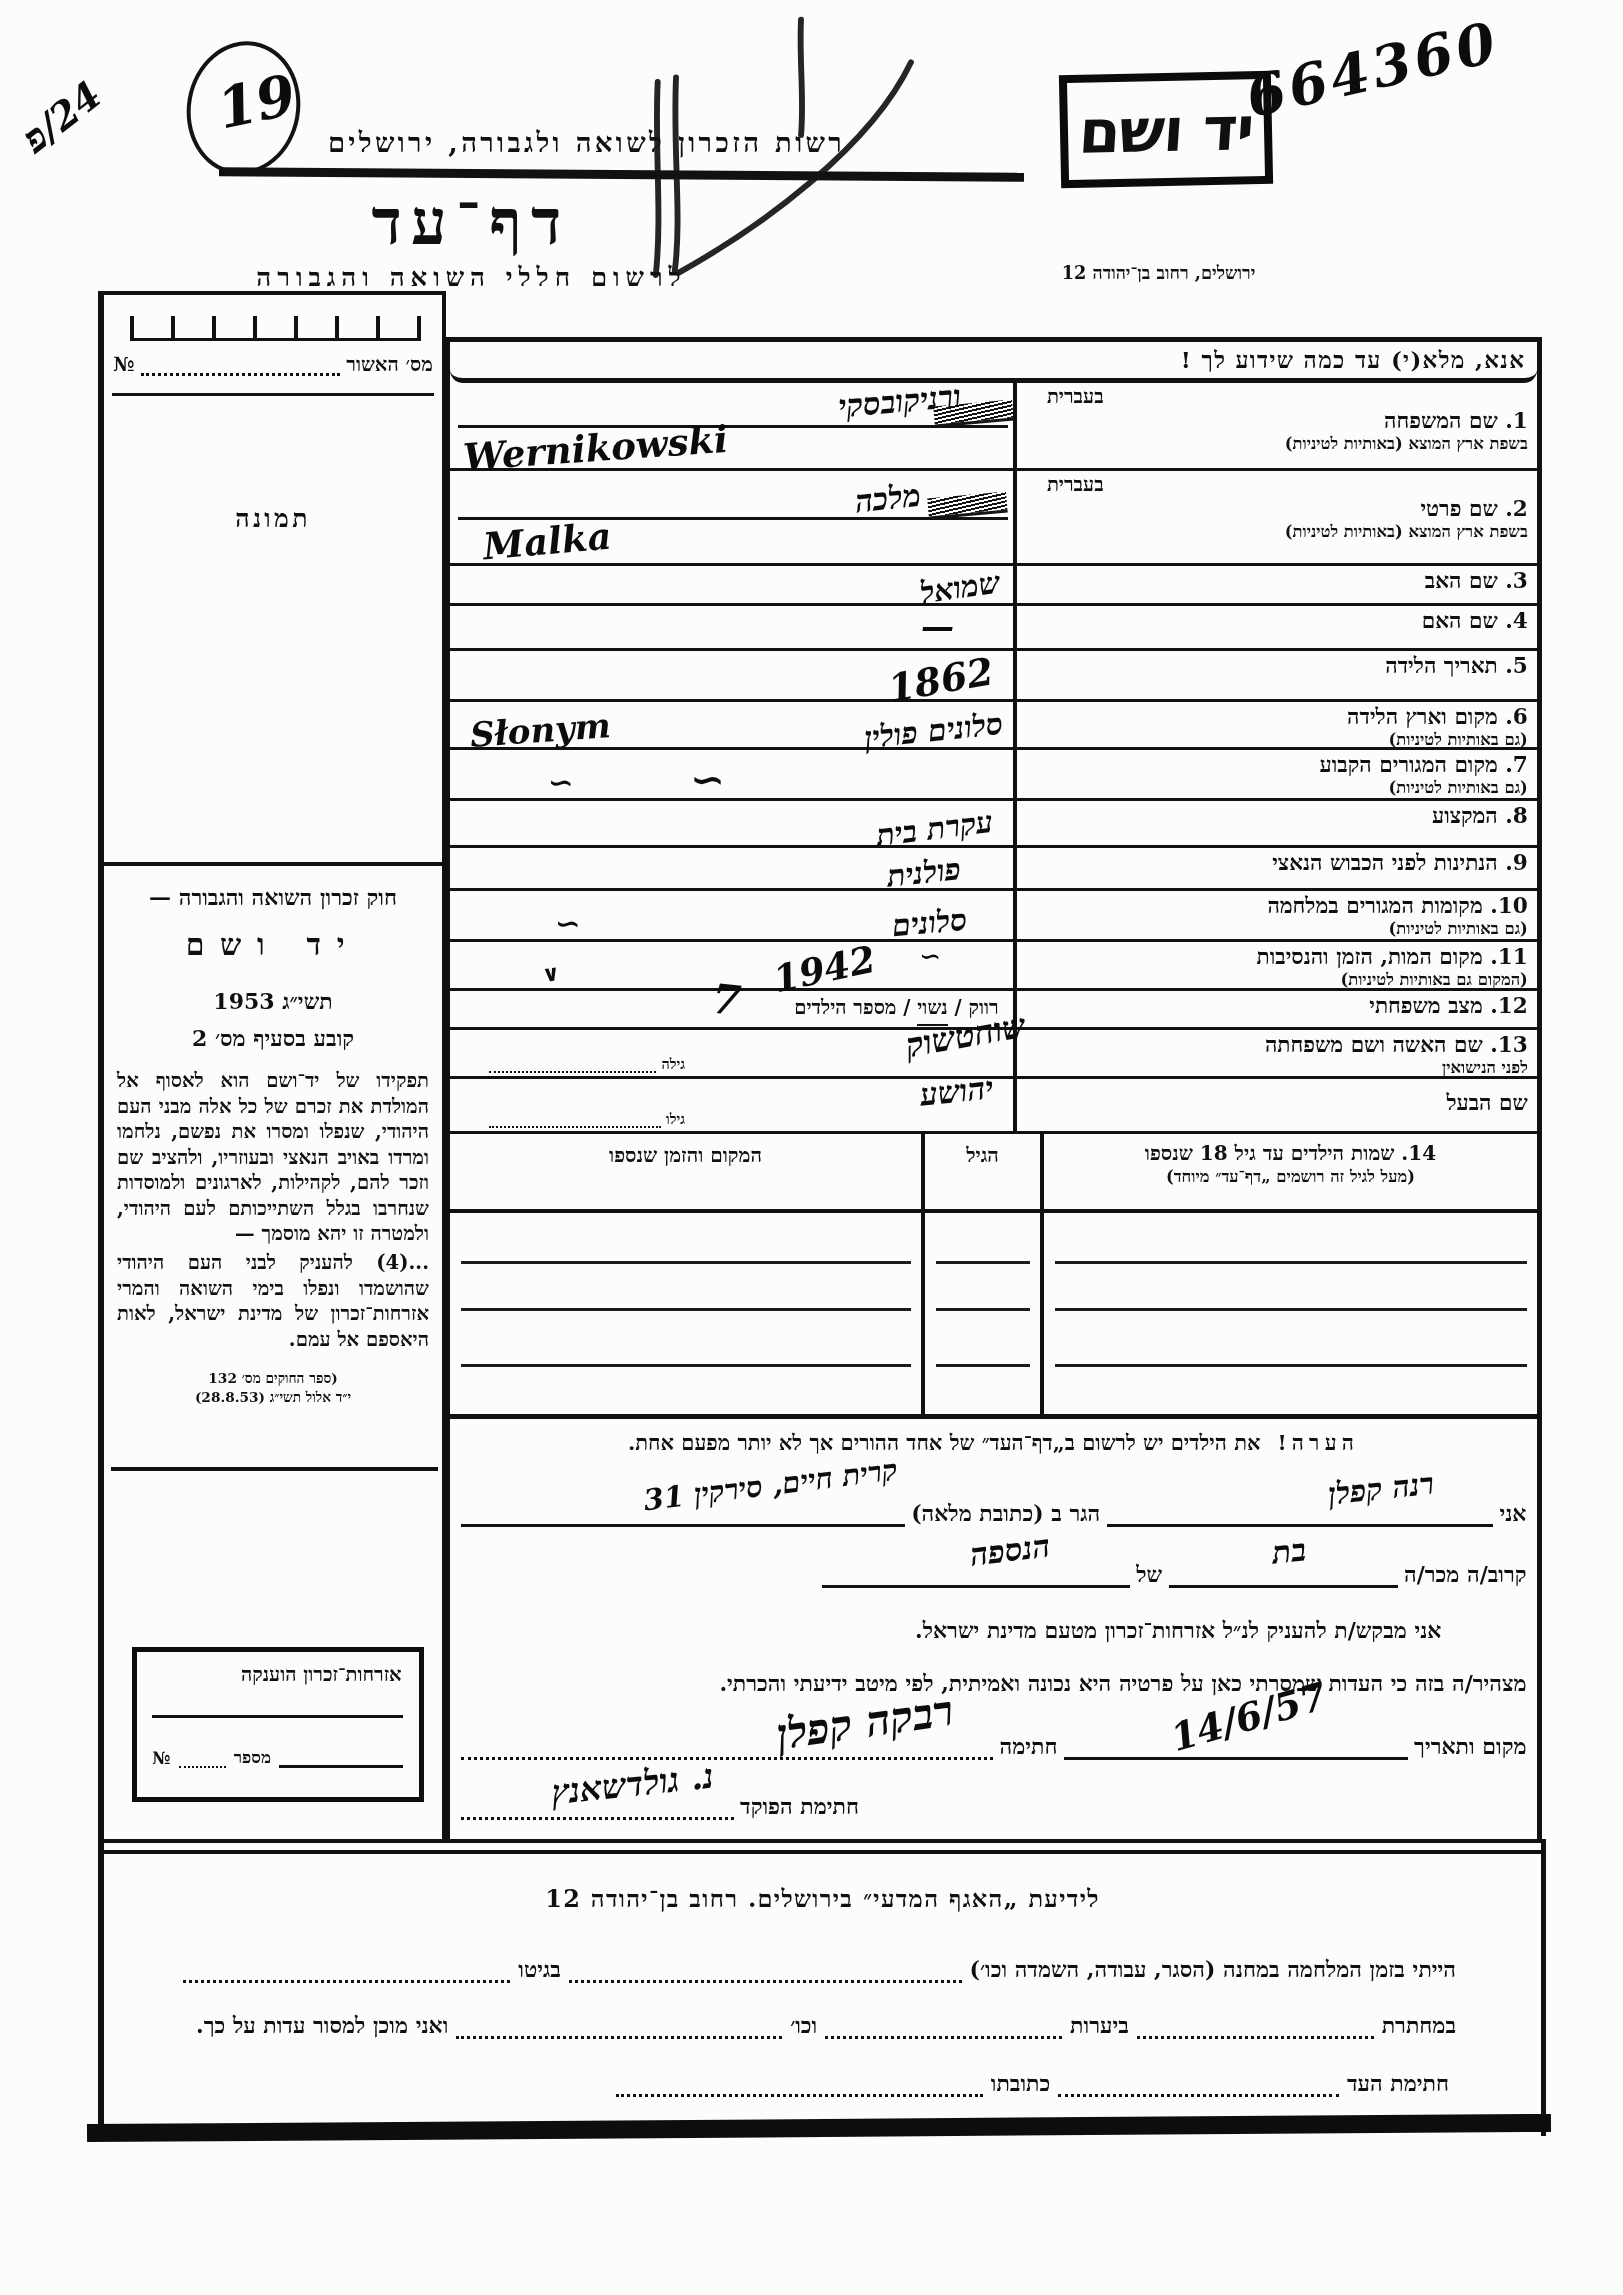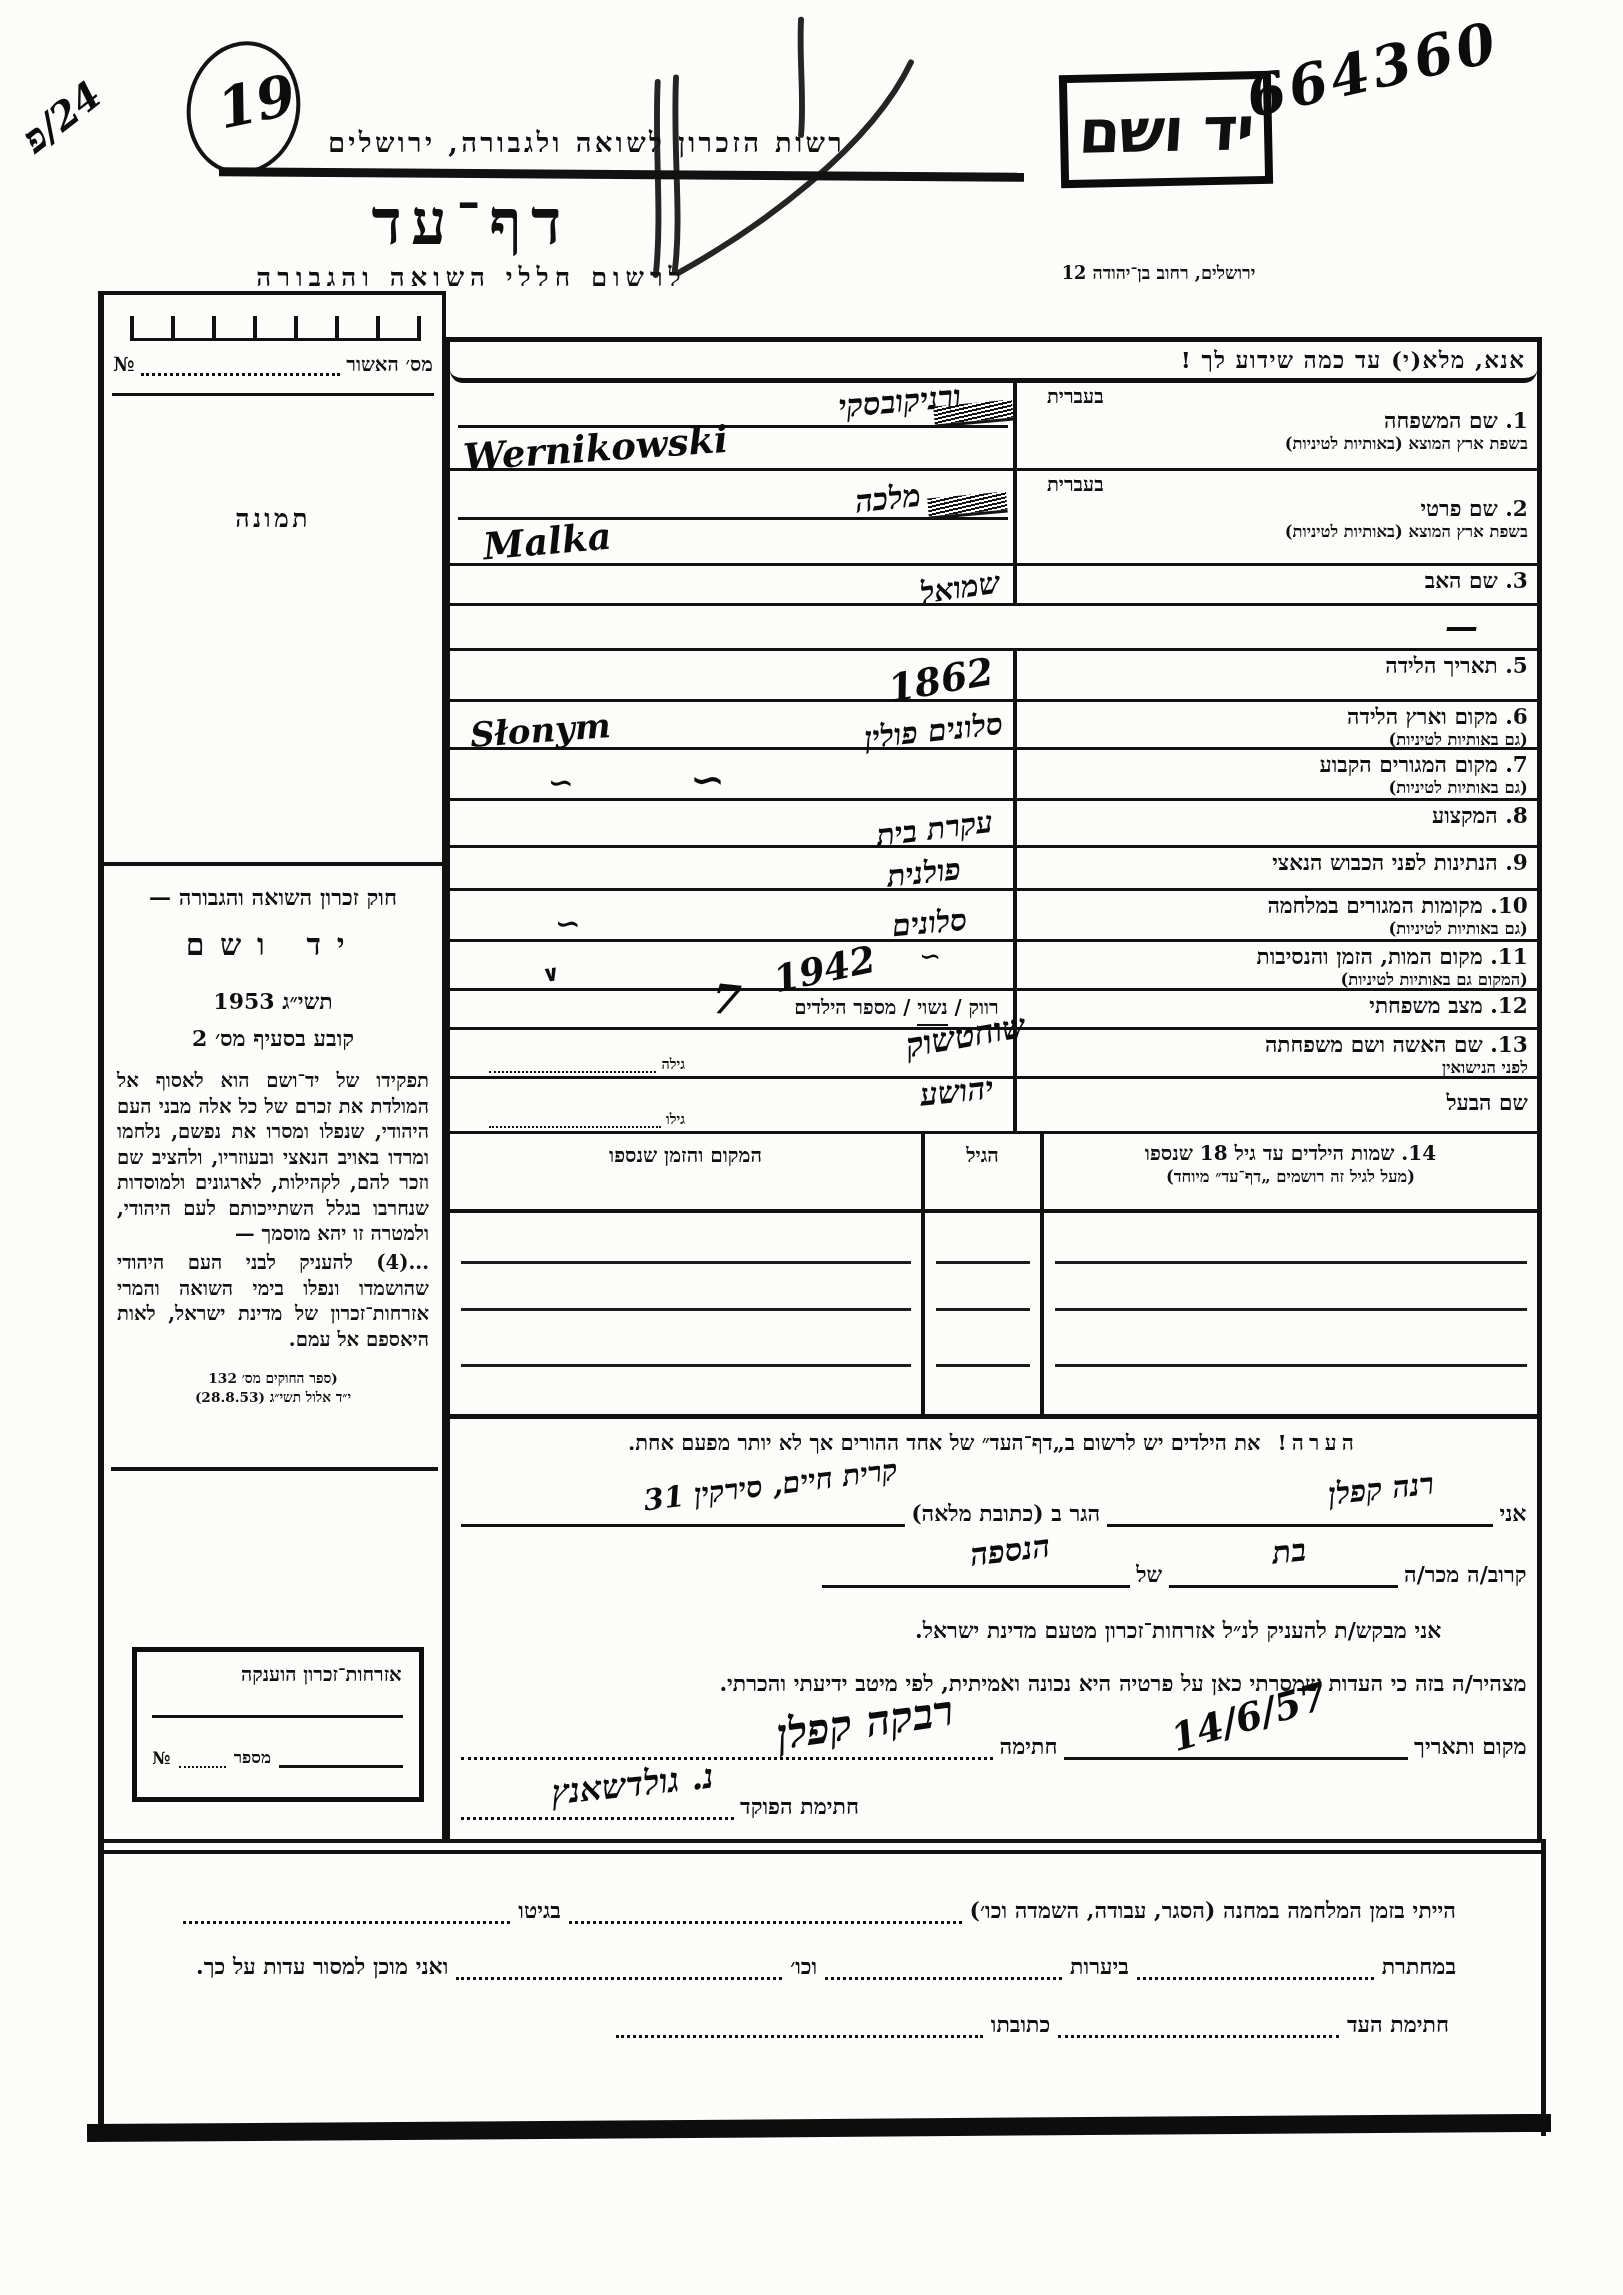--- a/index.html
+++ b/index.html
@@ -218,20 +218,23 @@
     <div class="frow" style="height:37px">
       <div class="lblcell">
           <div class="fname">3. שם האב</div>
         </div>
       <div class="anscell">
         <span class="hw" style="right:13px;bottom:0;font-size:30px;transform:rotate(-8deg)">שמואל</span>
       </div>
     </div>
 
     <div class="frow" style="height:42px">
+      <div class="lblcell">
+          <div class="fname">4. שם האם</div>
+        </div>
       <div class="anscell">
         <span class="hw" style="right:59px;bottom:5.2px;font-size:33px">—</span>
       </div>
     </div>
 
     <div class="frow" style="height:48px">
       <div class="lblcell">
           <div class="fname">5. תאריך הלידה</div>
         </div>
       <div class="anscell">
@@ -444,20 +447,21 @@
         <span>חתימת הפוקד</span>
         <span class="wdot" style="flex:1">
           <span class="hw" style="right:19.6px;top:-26px;font-size:34px;transform:rotate(-6deg)">נ. גולדשאנץ</span>
         </span>
       </div>
     </div>
   </div>
 
   <div class="abs footsec">
     <div class="dbl"></div>
+    <div class="notice">לידיעת „האגף המדעי״ בירושלים.   רחוב בן־יהודה 12</div>
     <div class="frline" style="margin:43px 85px 0 79px">
       <span>הייתי בזמן המלחמה במחנה (הסגר, עבודה, השמדה וכו׳)</span>
       <span class="wdot" style="flex:1.2"></span>
       <span>בגיטו</span>
       <span class="wdot" style="flex:1"></span>
     </div>
     <div class="frline" style="margin:29px 85px 0 92px">
       <span>במחתרת</span>
       <span class="wdot" style="flex:.8"></span>
       <span>ביערות</span>

